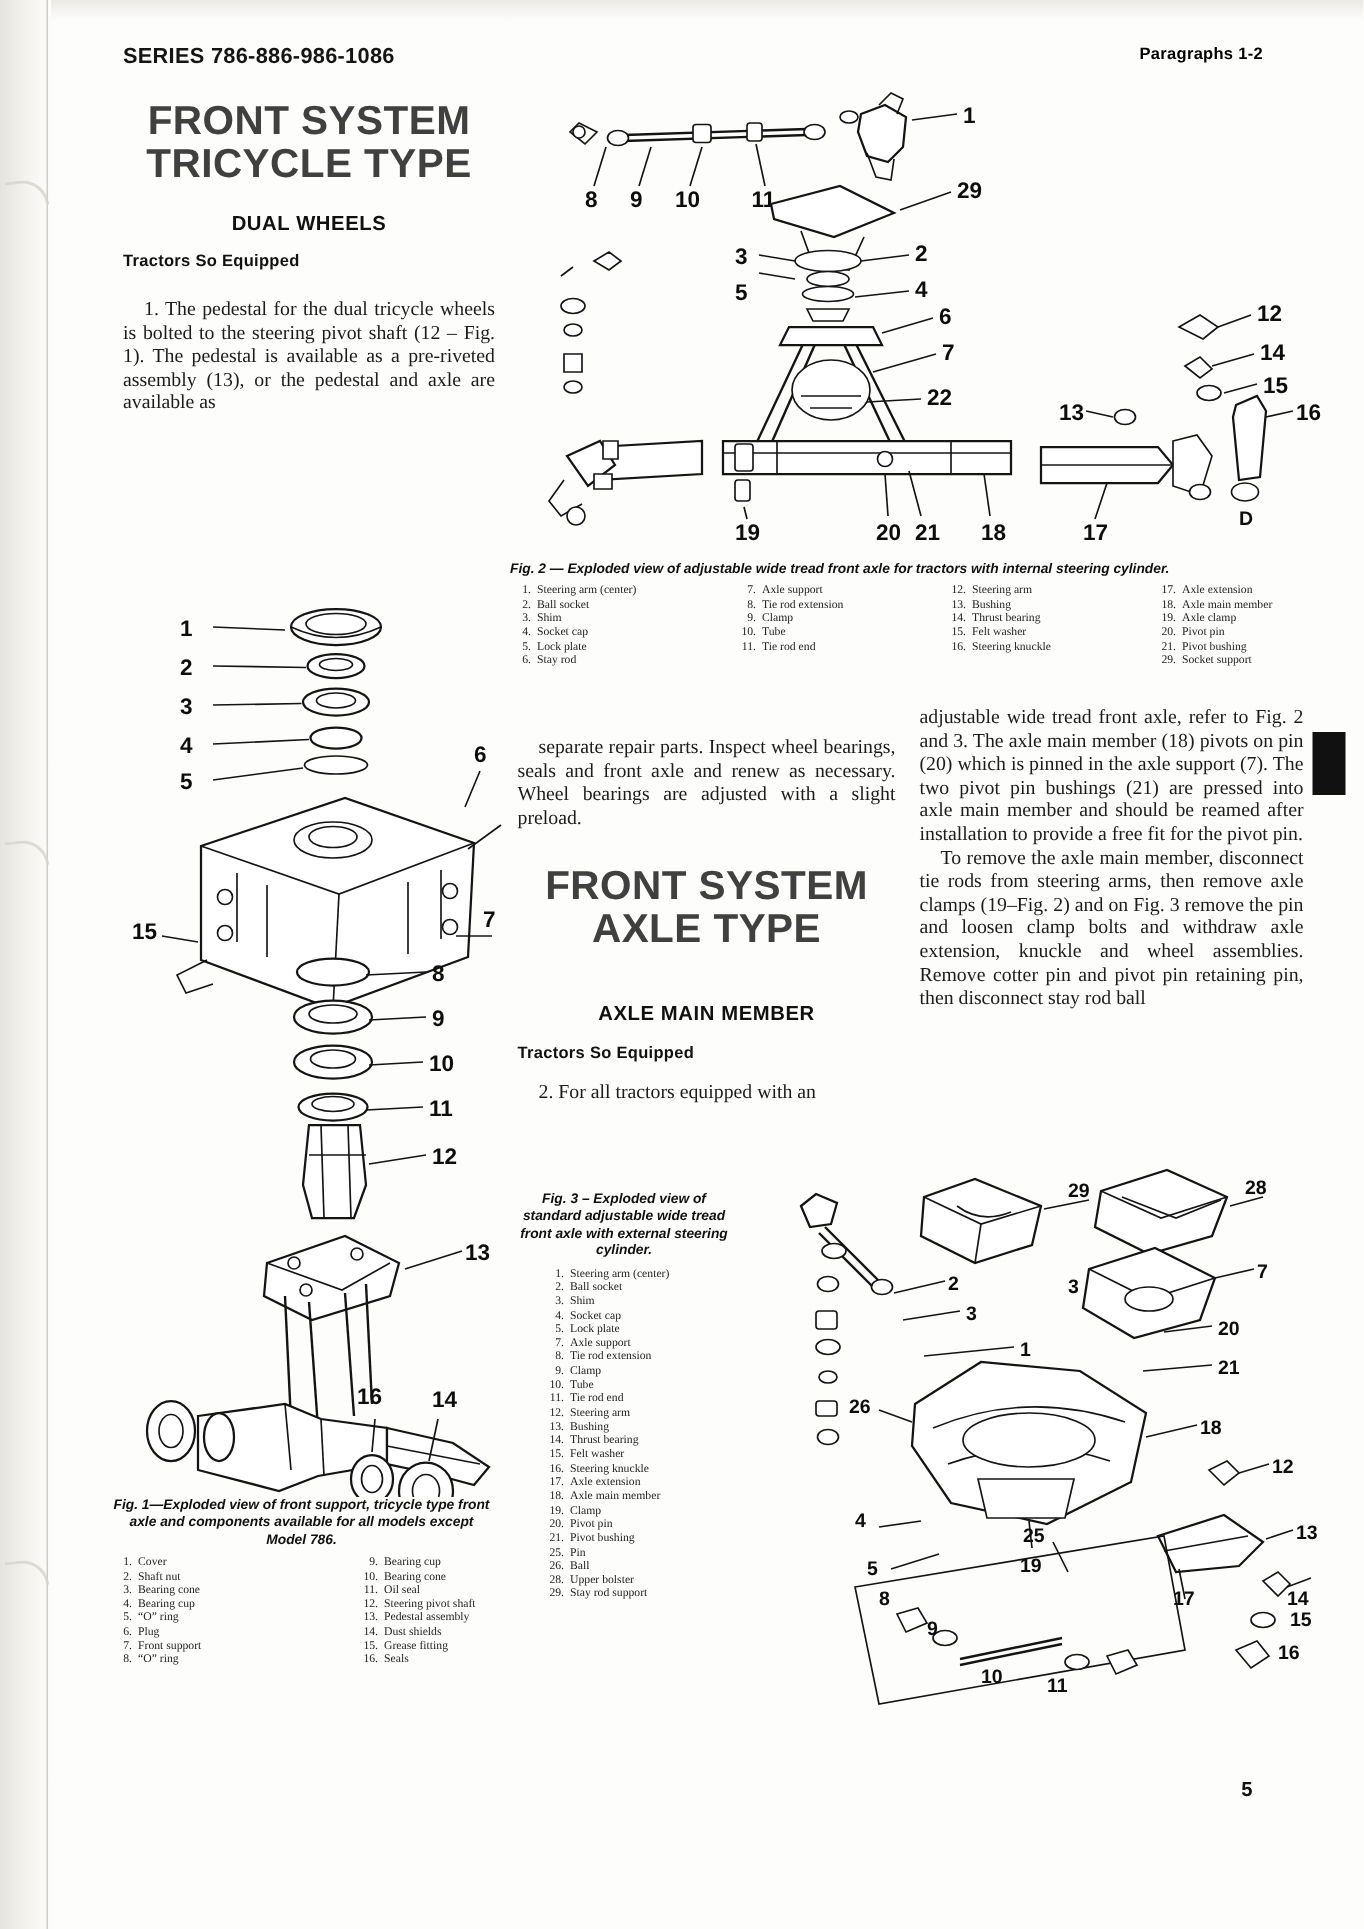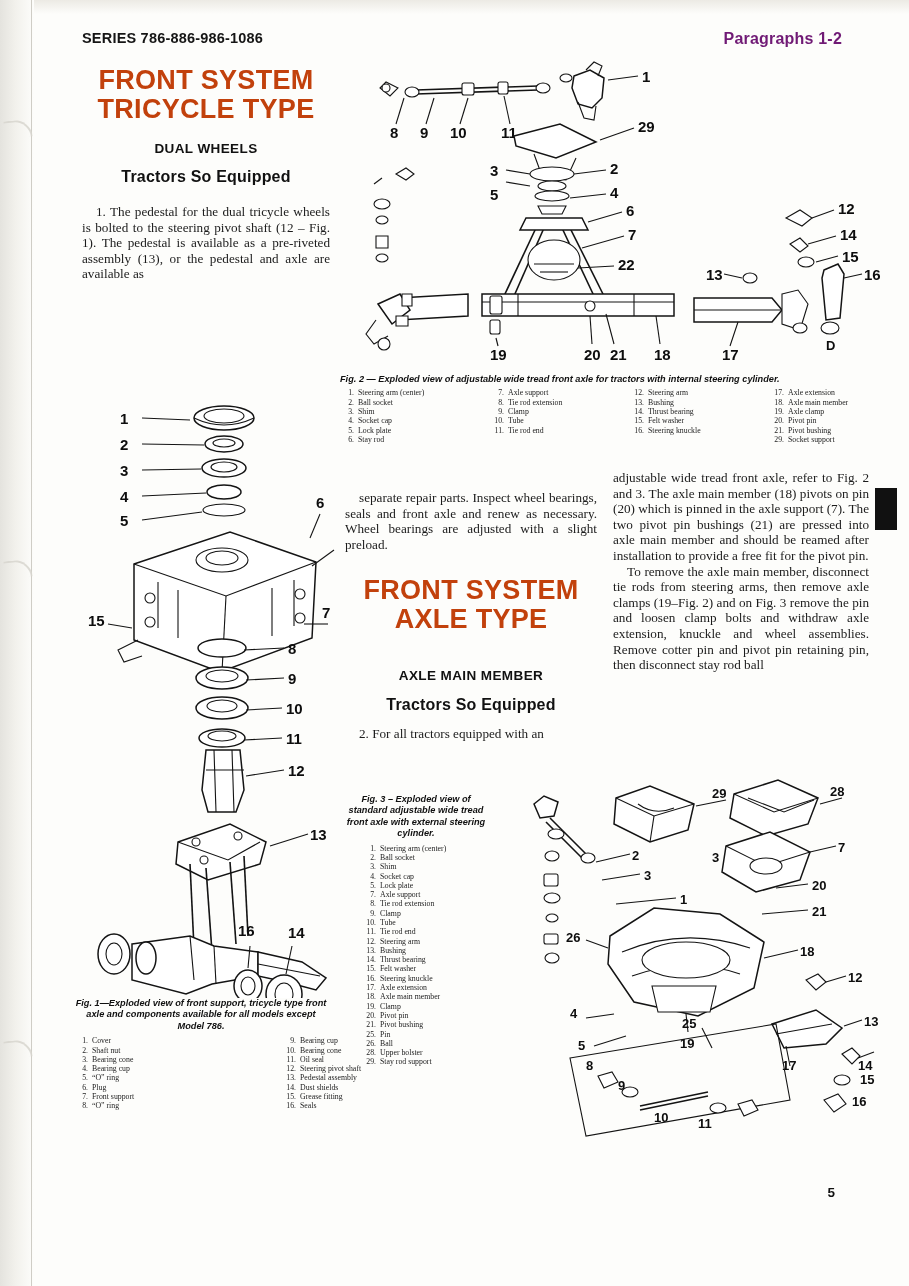--- a/index.html
+++ b/index.html
@@ -38,36 +38,36 @@
   
   .hdr{position:absolute;top:30px;left:82px;width:760px;height:22px;}
   .hdr .series{
     position:absolute;left:0;top:0;
     font-family:"Liberation Sans",sans-serif;font-weight:bold;
     font-size:14.5px;letter-spacing:.2px;color:#151515;
   }
   .hdr .paras{
     position:absolute;right:0;top:0;
     font-family:"Liberation Sans",sans-serif;font-weight:bold;
-    font-size:16px;letter-spacing:.2px;color:#701a75;
+    font-size:11px;letter-spacing:.2px;color:#000000;
   }
 
   
   .bigtitle{
     font-family:"Liberation Sans",sans-serif;font-weight:bold;
     font-size:27px;line-height:29px;letter-spacing:.3px;
-    text-align:center;color:#c2410c;
+    text-align:center;color:#404040;
   }
   .subhead-c{
     font-family:"Liberation Sans",sans-serif;font-weight:bold;
     font-size:13.5px;letter-spacing:.4px;text-align:center;color:#111;
   }
   .subhead-l{
     font-family:"Liberation Sans",sans-serif;font-weight:bold;
-    font-size:16px;letter-spacing:.2px;text-align:center;color:#111;
+    font-size:11px;letter-spacing:.2px;text-align:left;color:#111;
   }
   .body{
     font-family:"Liberation Serif",serif;
     font-size:13.2px;line-height:15.6px;
     text-align:justify;text-justify:inter-word;
     color:#1b1b1b;
     text-indent:14px;
   }
   .body.noind{text-indent:0;}
 
@@ -473,21 +473,21 @@
       <div style="width:128px;" class="legend">
           <div class="li"><span class="num">1.</span><span>Cover</span></div>
           <div class="li"><span class="num">2.</span><span>Shaft nut</span></div>
           <div class="li"><span class="num">3.</span><span>Bearing cone</span></div>
           <div class="li"><span class="num">4.</span><span>Bearing cup</span></div>
           <div class="li"><span class="num">5.</span><span>“O” ring</span></div>
           <div class="li"><span class="num">6.</span><span>Plug</span></div>
           <div class="li"><span class="num">7.</span><span>Front support</span></div>
           <div class="li"><span class="num">8.</span><span>“O” ring</span></div>
         </div>
-      <div style="width:126px;margin-left:44px;" class="legend">
+      <div style="width:126px;" class="legend">
           <div class="li"><span class="num">9.</span><span>Bearing cup</span></div>
           <div class="li"><span class="num">10.</span><span>Bearing cone</span></div>
           <div class="li"><span class="num">11.</span><span>Oil seal</span></div>
           <div class="li"><span class="num">12.</span><span>Steering pivot shaft</span></div>
           <div class="li"><span class="num">13.</span><span>Pedestal assembly</span></div>
           <div class="li"><span class="num">14.</span><span>Dust shields</span></div>
           <div class="li"><span class="num">15.</span><span>Grease fitting</span></div>
           <div class="li"><span class="num">16.</span><span>Seals</span></div>
         </div>
     </div>

